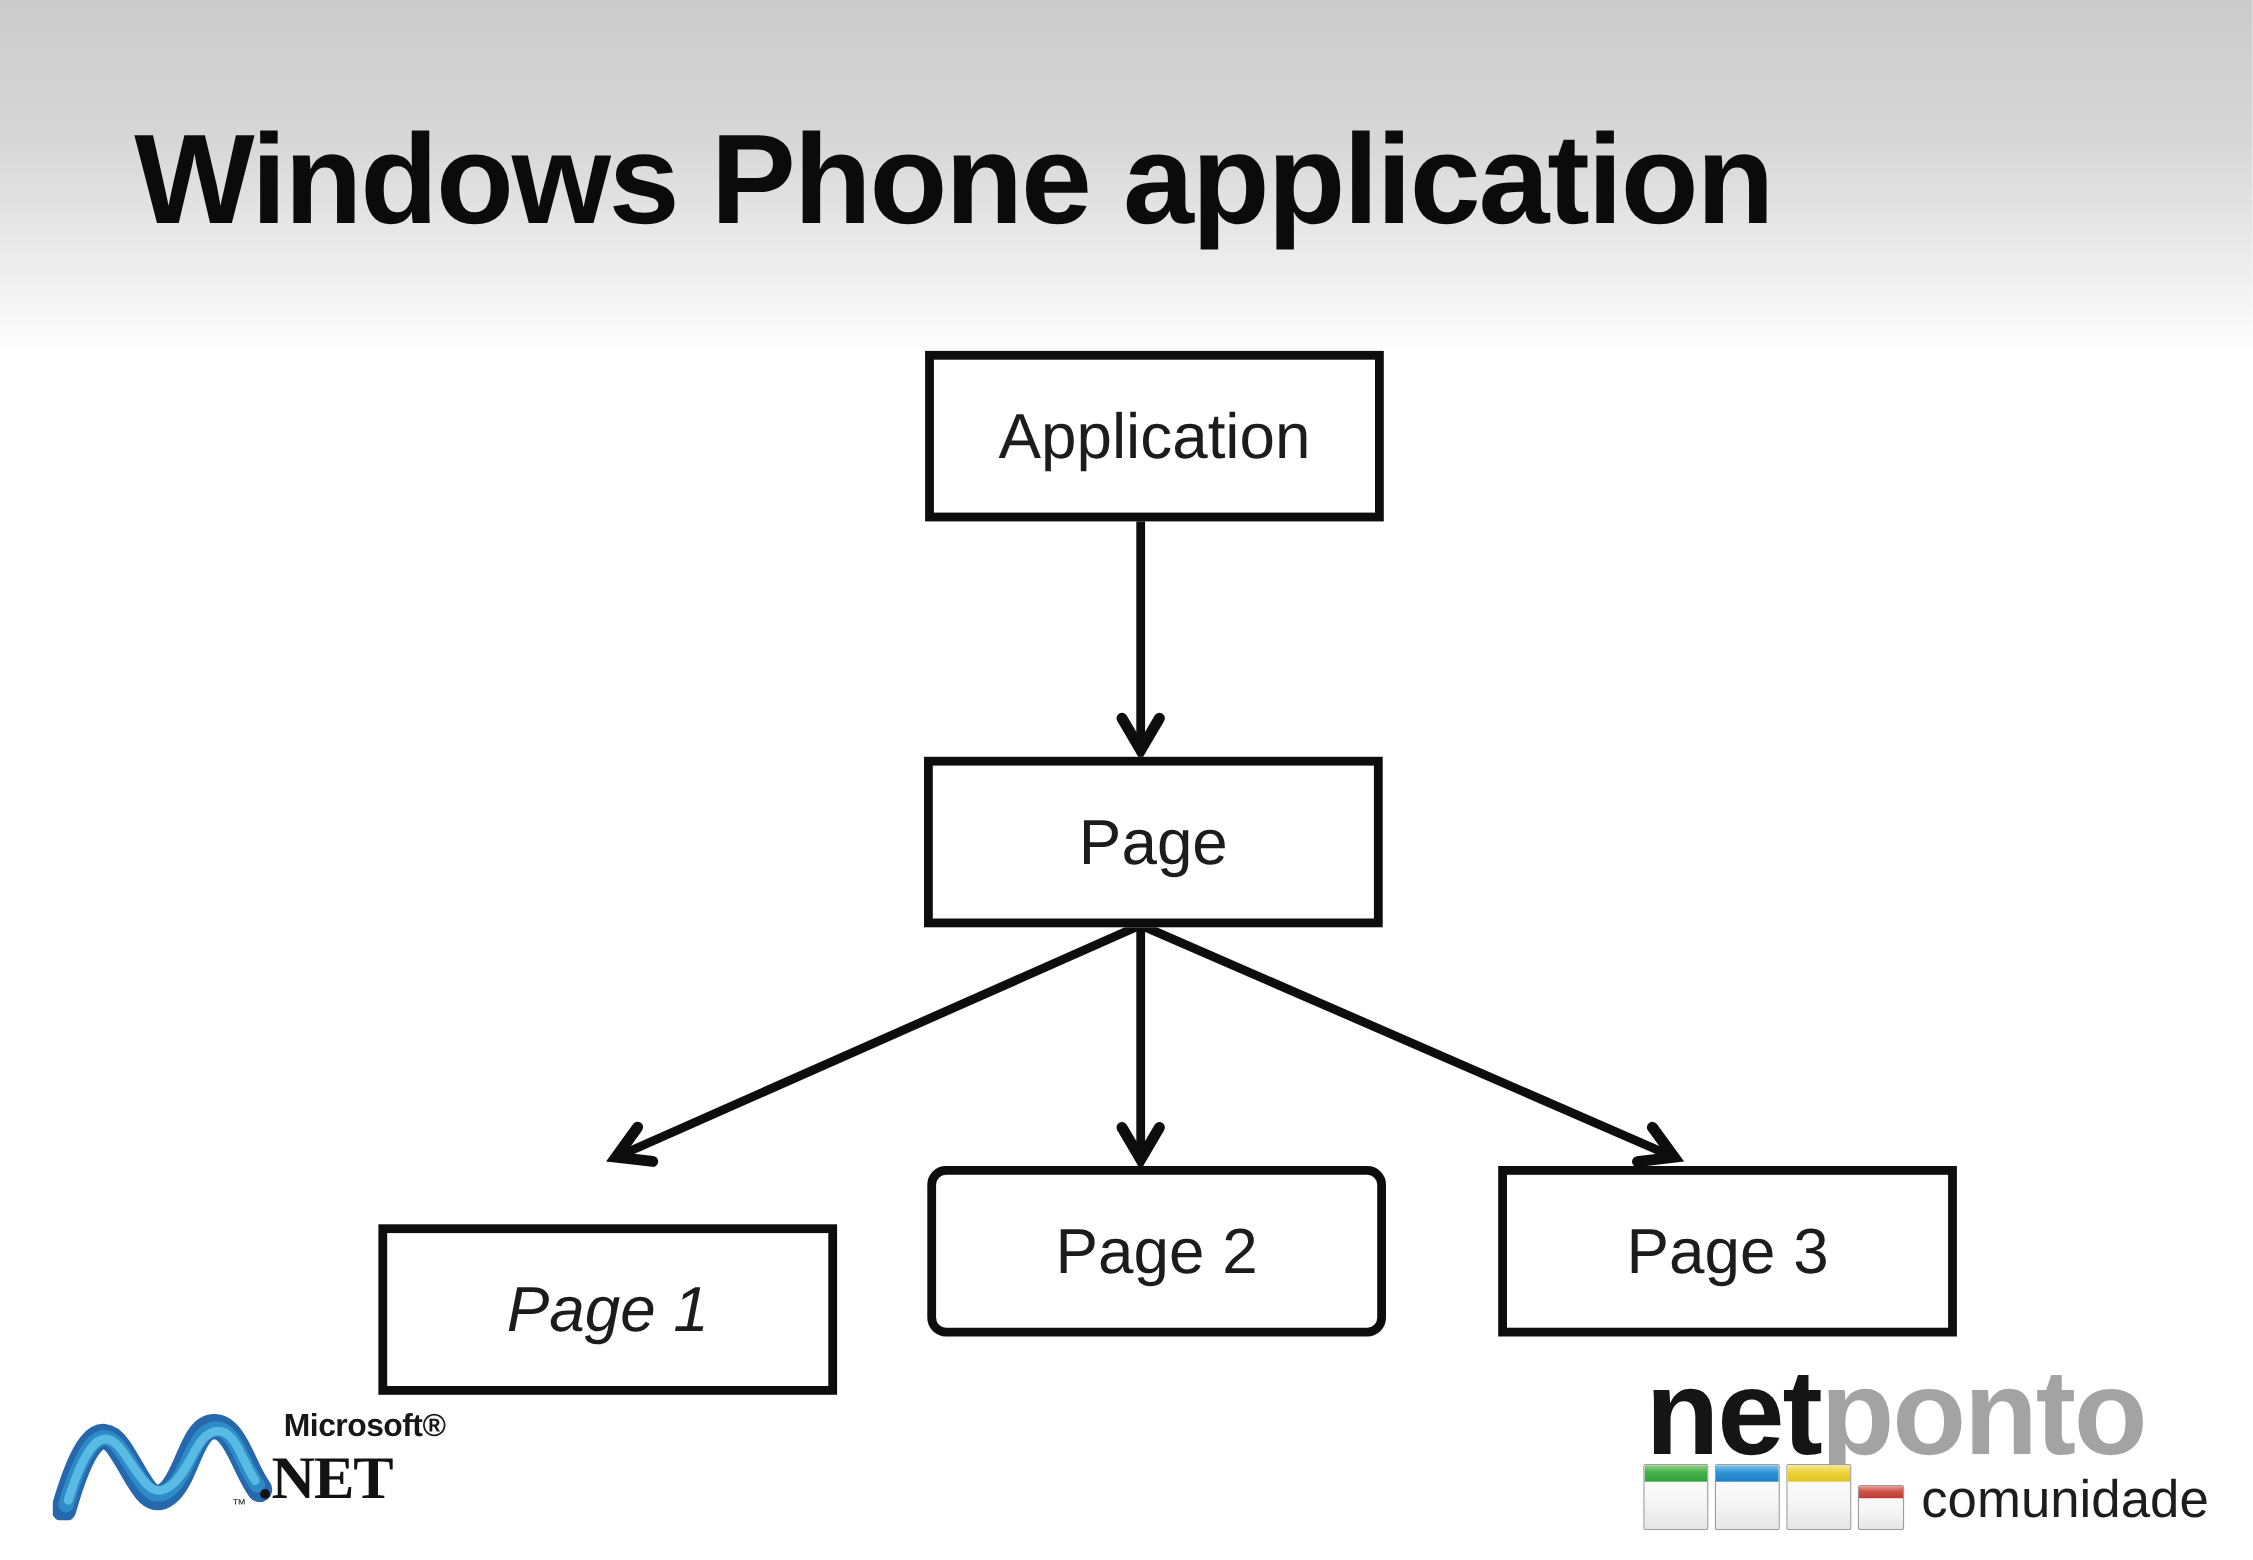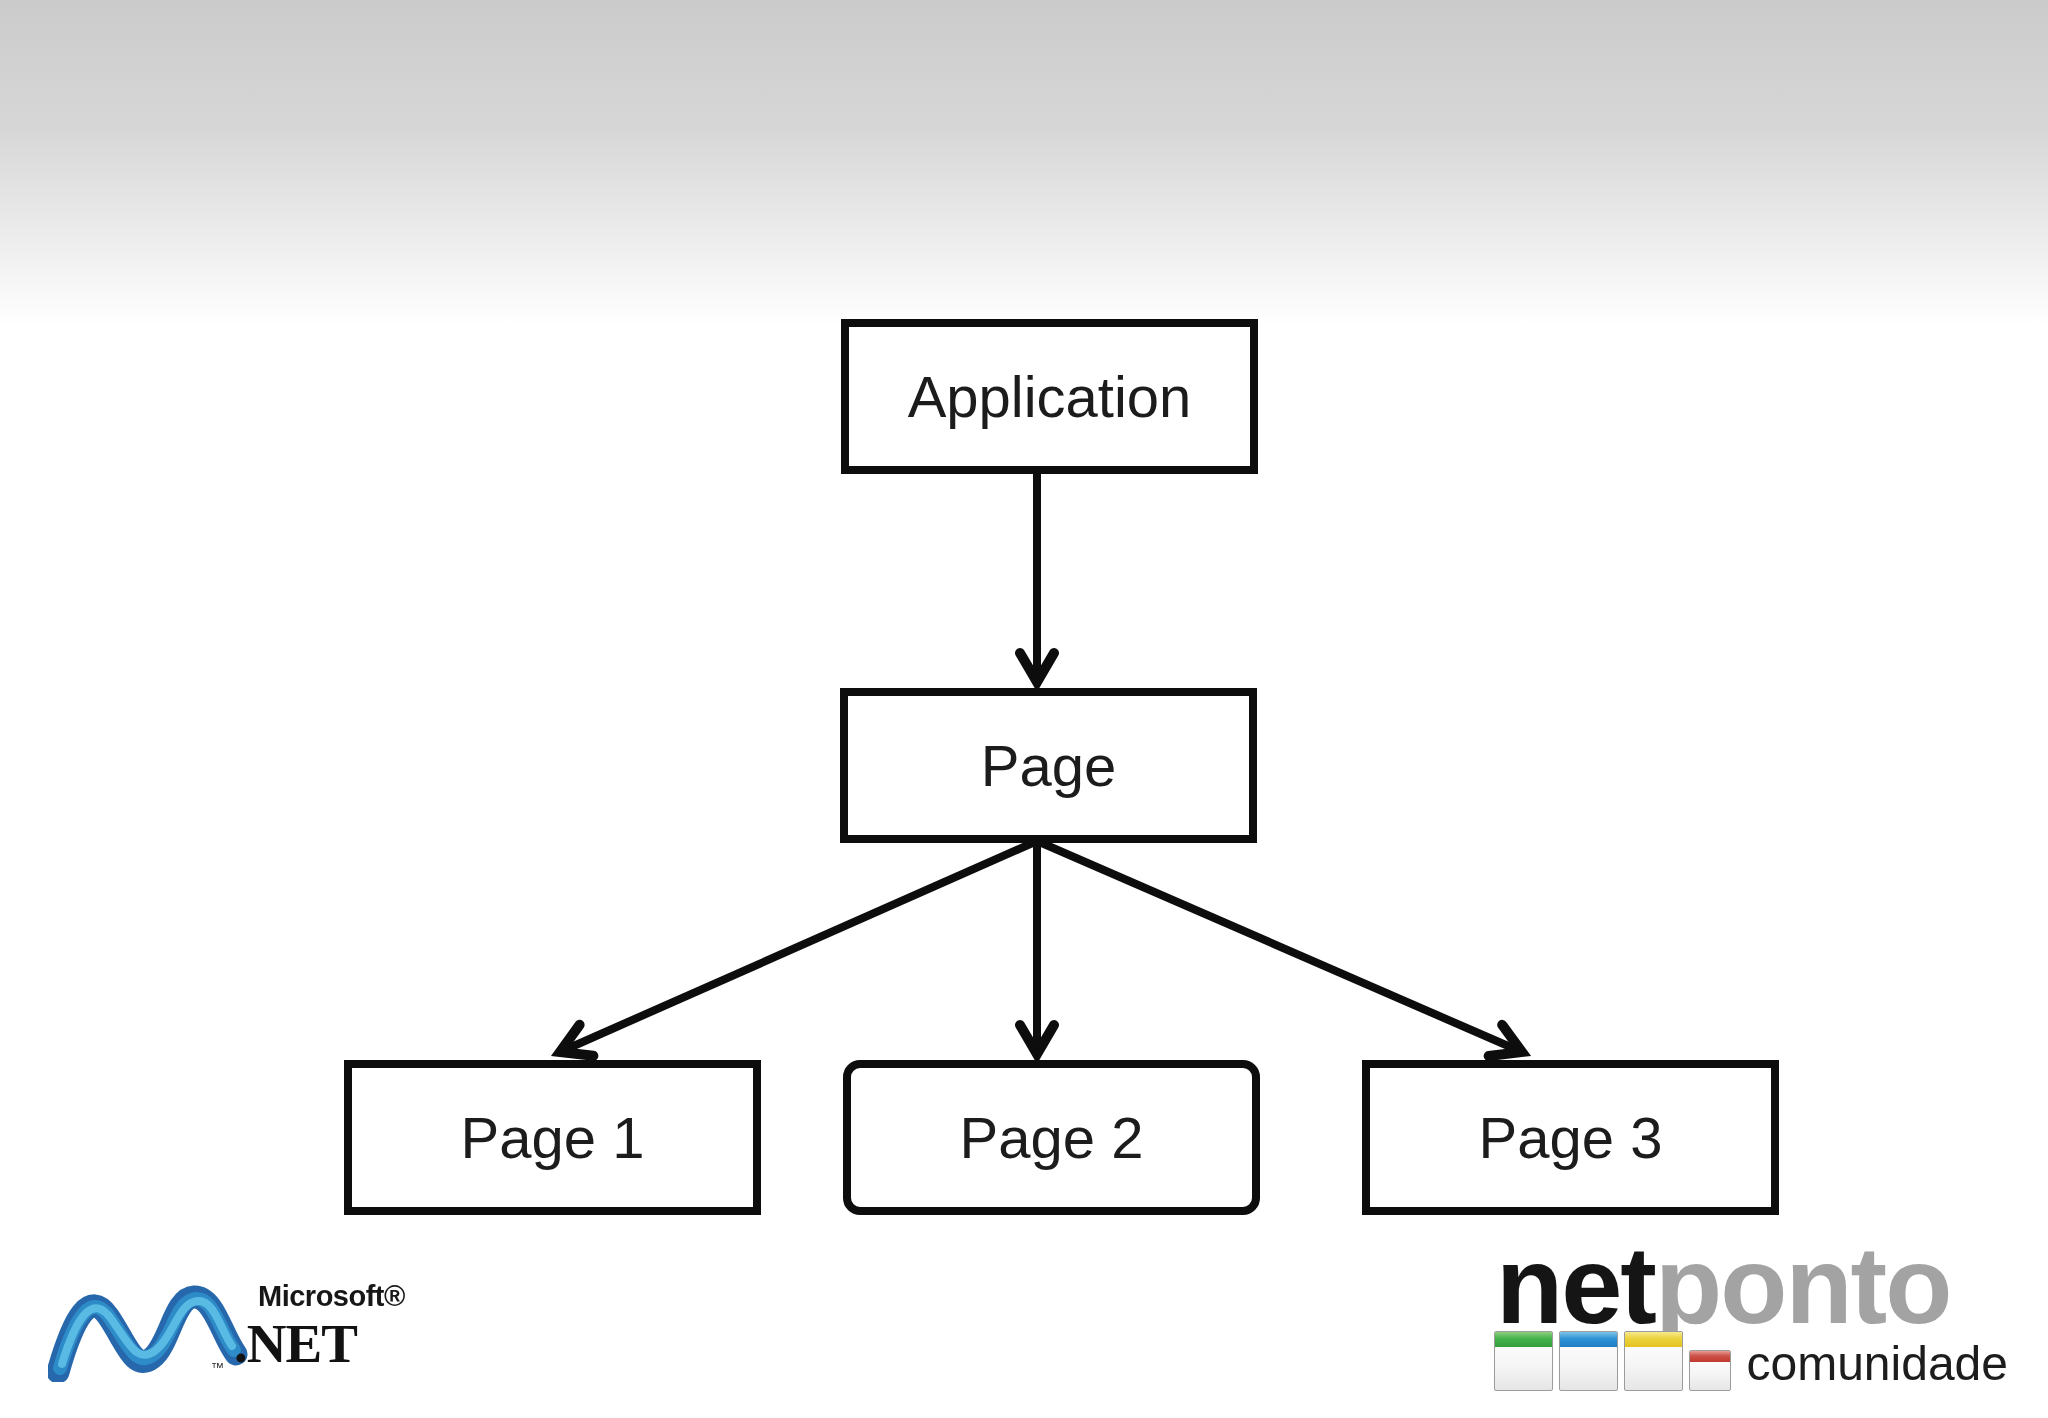--- a/index.html
+++ b/index.html
@@ -45,21 +45,21 @@
     justify-content: center;
     font-size: 58px;
     font-weight: 400;
     color: #1c1c1c;
     letter-spacing: 0px;
     white-space: nowrap;
     margin-left: 12px;
   }
   #node-application { left: 829px; top: 319px; }
   #node-frame       { left: 828px; top: 688px; }
-  #node-page1       { left: 332px; top: 1060px; }
+  #node-page1       { left: 332px; top: 1113px; font-style: italic; }
   #node-page2       { left: 831px; top: 1060px; border-radius: 17px; }
   #node-page3       { left: 1350px; top: 1060px; }
 
   
   .connectors {
     position: absolute;
     left: 0; top: 0;
     width: 2048px;
     height: 1418px;
     pointer-events: none;
@@ -176,20 +176,21 @@
     color: #1d1d1d;
     letter-spacing: 0px;
     white-space: nowrap;
   }
 </style>
 </head>
 <body>
 
 <div class="slide">
 
+  <h1 class="title">Windows Phone application</h1>
 
   <svg class="connectors" width="2048" height="1418" viewBox="0 0 2048 1418" xmlns="http://www.w3.org/2000/svg">
     <defs>
       <marker id="ah" markerUnits="userSpaceOnUse" markerWidth="58" markerHeight="54" viewBox="-46 -27 58 54" refX="0" refY="0" orient="auto">
         <path d="M -29 -17 L 0 0 L -29 17" fill="none" stroke="#0d0d0d" stroke-width="10" stroke-linecap="round" stroke-linejoin="miter"></path>
       </marker>
     </defs>
     <line x1="1037" y1="473" x2="1037" y2="682" marker-end="url(#ah)"></line>
     <line x1="1037" y1="841" x2="560" y2="1052" marker-end="url(#ah)"></line>
     <line x1="1037" y1="841" x2="1037" y2="1054" marker-end="url(#ah)"></line>

